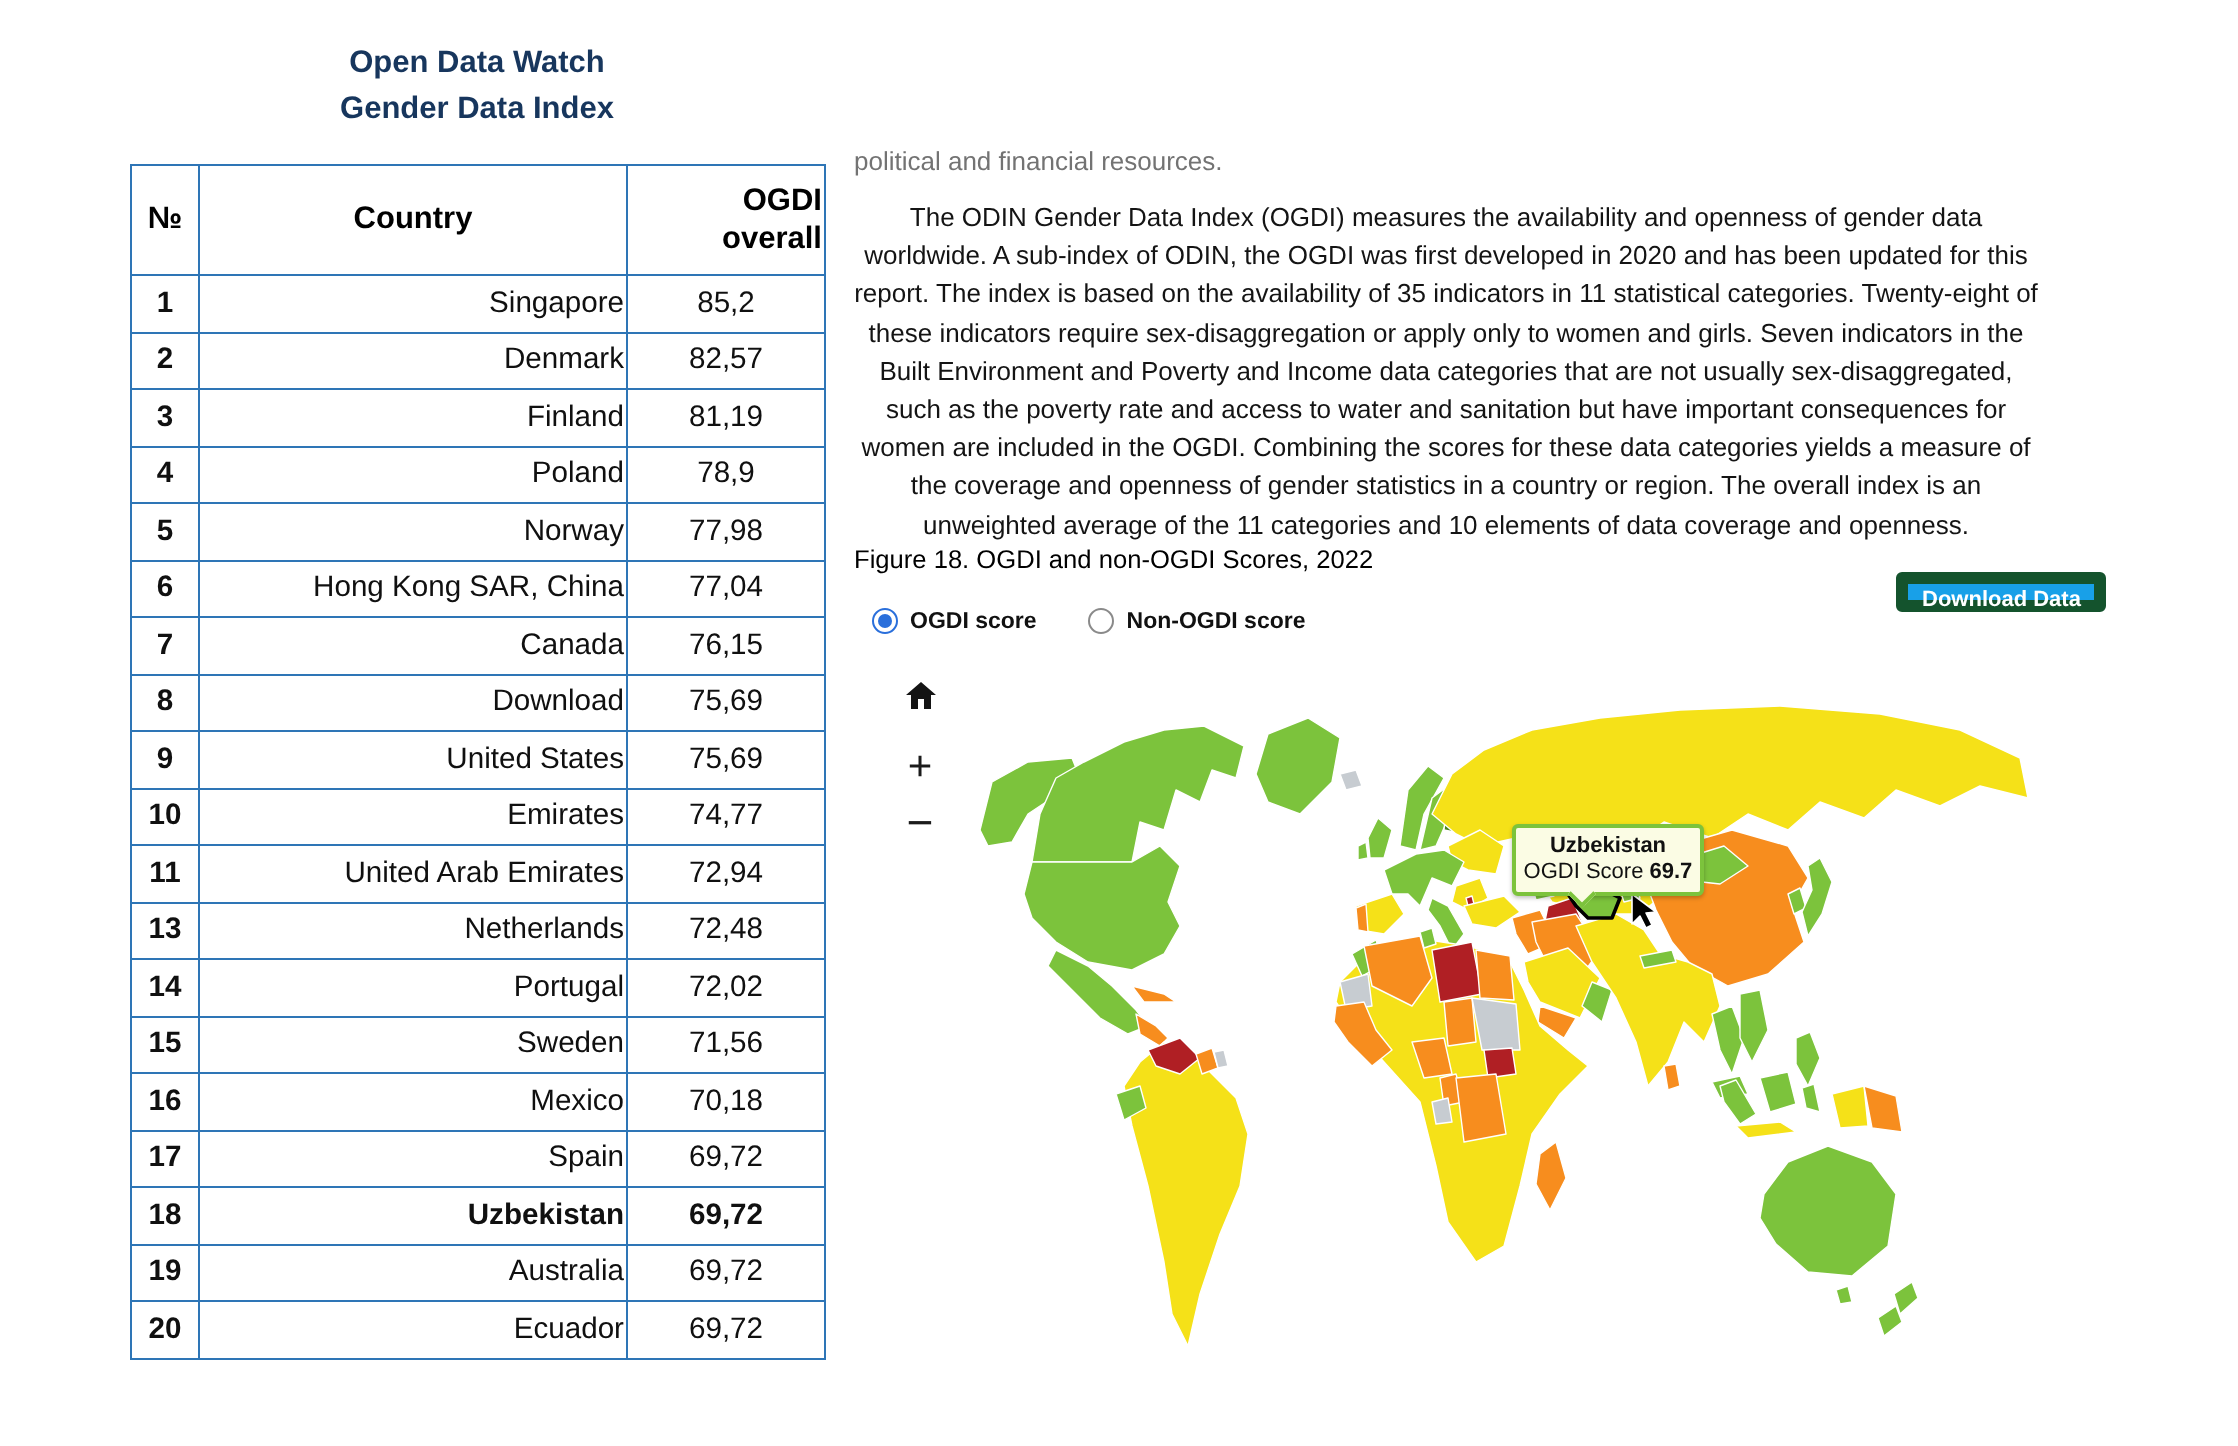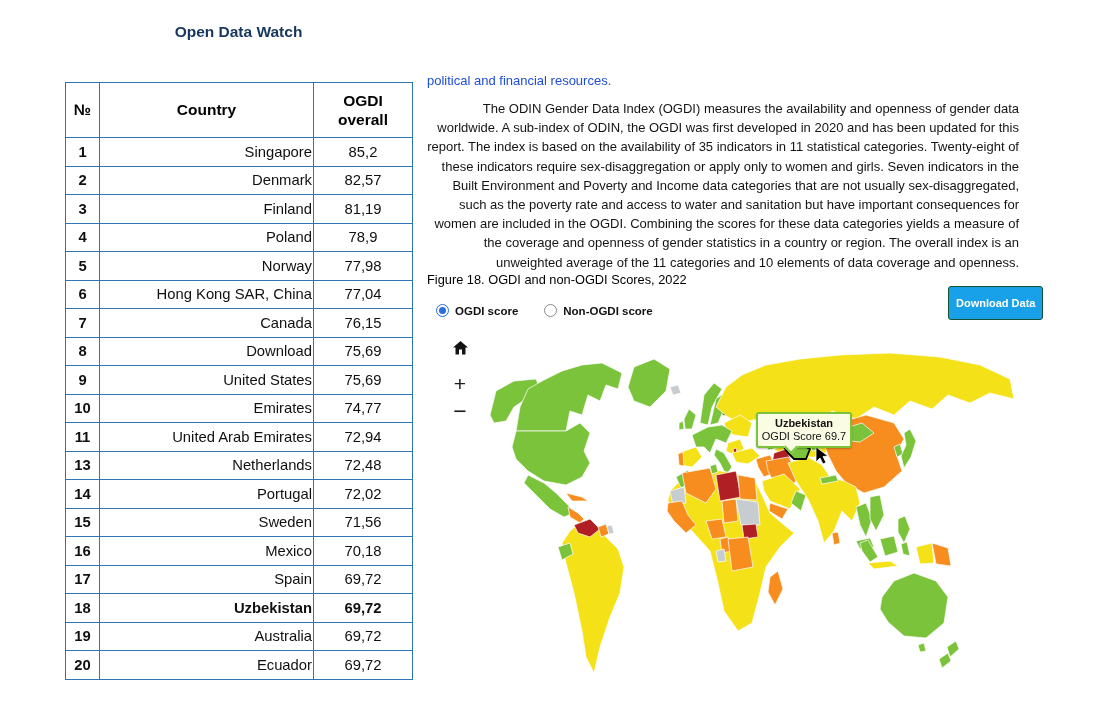--- a/index.html
+++ b/index.html
@@ -12,28 +12,28 @@
   .tbl-wrap{position:absolute;left:65px;top:82px;}
   table.rank{border-collapse:collapse;table-layout:fixed;width:347px;}
   table.rank th,table.rank td{border:1.6px solid #2e75b6;background:#fff;overflow:hidden;white-space:nowrap;}
   table.rank th{height:52px;font-size:15.5px;font-weight:bold;color:#000;text-align:center;vertical-align:middle;}
   table.rank td{height:25.5px;font-size:14.8px;color:#101010;vertical-align:middle;}
   col.c-num{width:34px;} col.c-country{width:214px;} col.c-score{width:99px;}
   td.rank-cell{text-align:center;font-weight:bold;}
   td.country-cell{text-align:right;padding-left:7px;}
   td.score-cell{text-align:center;}
   tr.bold td{font-weight:bold;}
-  .hdr-two{line-height:19px;}
-
-  
-  .frag{position:absolute;left:427px;top:71px;width:592px;font-size:13px;line-height:19px;color:#1d4ed8;}
-  .para{position:absolute;left:427px;top:99px;width:592px;font-size:13px;line-height:19.2px;color:#141414;text-align:right;}
+  .hdr-two{line-height:19px;text-align:right;}
+
+  
+  .frag{position:absolute;left:427px;top:71px;width:592px;font-size:13px;line-height:19px;color:#737373;}
+  .para{position:absolute;left:427px;top:99px;width:592px;font-size:13px;line-height:19.2px;color:#141414;text-align:center;}
   .figcap{position:absolute;left:427px;top:272px;font-size:12.8px;font-weight:normal;color:#000;}
-  .dl-btn{position:absolute;left:948px;top:286px;height:34px;padding:1px 7px 0 7px;
-          background:#18a0e8;border:1px solid #14532d;border-radius:3px;color:#fff;
+  .dl-btn{position:absolute;left:948px;top:286px;height:20px;padding:1px 7px 0 7px;
+          background:#18a0e8;border:6px solid #14532d;border-radius:3px;color:#fff;
           font-size:11px;font-weight:bold;line-height:15px;cursor:pointer;}
 
   
   .radios{position:absolute;left:436px;top:304px;display:flex;gap:26px;align-items:center;}
   .radios label{display:flex;align-items:center;gap:6px;font-size:11.5px;font-weight:bold;color:#111;cursor:pointer;}
   .rb{width:11px;height:11px;border-radius:50%;border:1.6px solid #8a8a8a;background:#fff;
       display:inline-flex;align-items:center;justify-content:center;}
   .rb.selected{border-color:#2a6fdb;}
   .rb.selected .dot{width:7px;height:7px;border-radius:50%;background:#2a6fdb;}
 
@@ -49,31 +49,32 @@
   .mapbox polygon{stroke:#ffffff;stroke-width:0.7;stroke-linejoin:round;}
   .mapbox polygon.highlight{stroke:#000;stroke-width:1.8;}
   .mapbox polygon.cursor{stroke:#fff;stroke-width:0.8;}
 
   
   .tooltip{position:absolute;left:756px;top:412px;width:88px;padding:3px 2px 4px 2px;
            background:#fbfce4;border:2px solid #7cc33c;border-radius:3px;text-align:center;z-index:5;
            box-shadow:0 1px 2px rgba(0,0,0,.25);}
   .tt-country{font-size:11px;font-weight:bold;color:#111;}
   .tt-score{font-size:11px;color:#111;margin-top:1px;}
-  .tt-score .val{font-weight:normal;}
+  .tt-score .val{font-weight:bold;}
   .tt-pointer{position:absolute;left:28px;bottom:-6px;width:8px;height:8px;background:#fbfce4;
               border-right:2px solid #7cc33c;border-bottom:2px solid #7cc33c;transform:rotate(45deg);}
 </style>
 </head>
 <body>
 
 <div class="page">
 
   <div class="tbl-title">
     <div>Open Data Watch</div>
+    <div>Gender Data Index</div>
   </div>
 
   <div class="tbl-wrap">
     <table class="rank">
       <colgroup>
           <col class="c-num">
           <col class="c-country">
           <col class="c-score">
         </colgroup>
       <thead>

